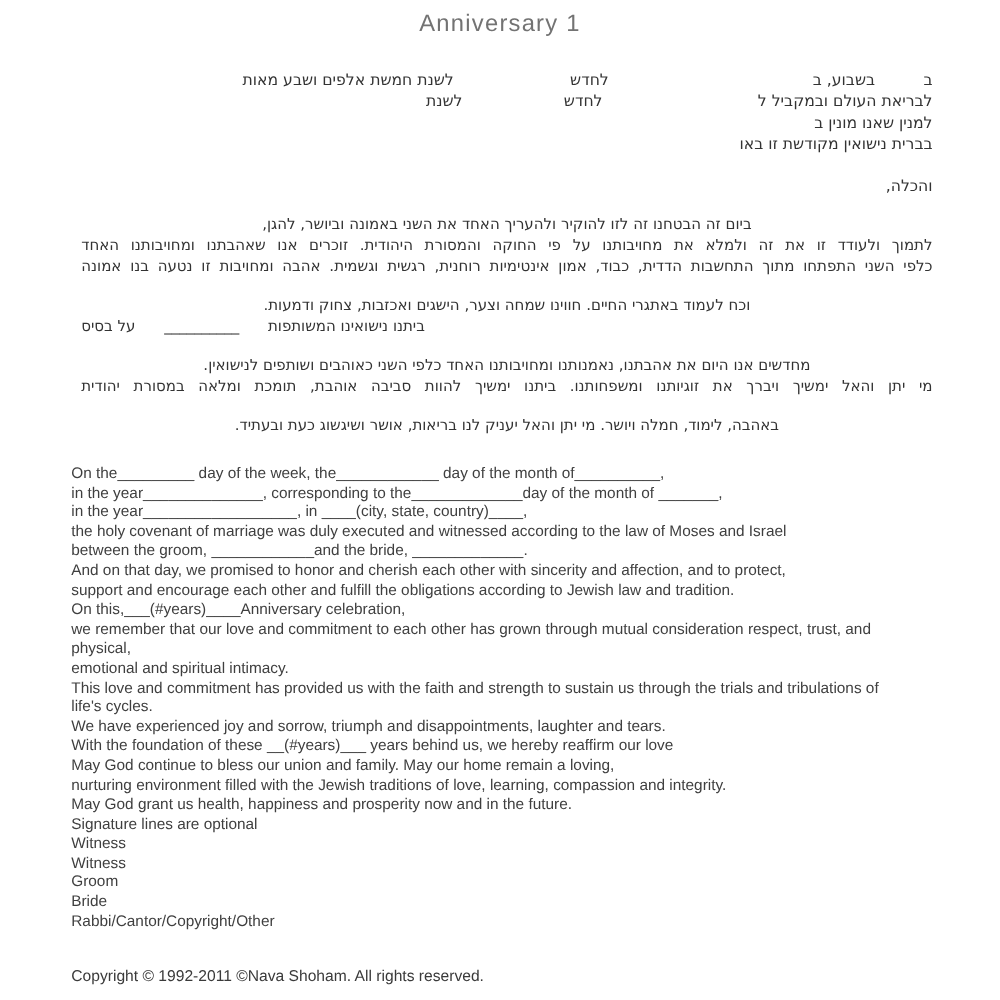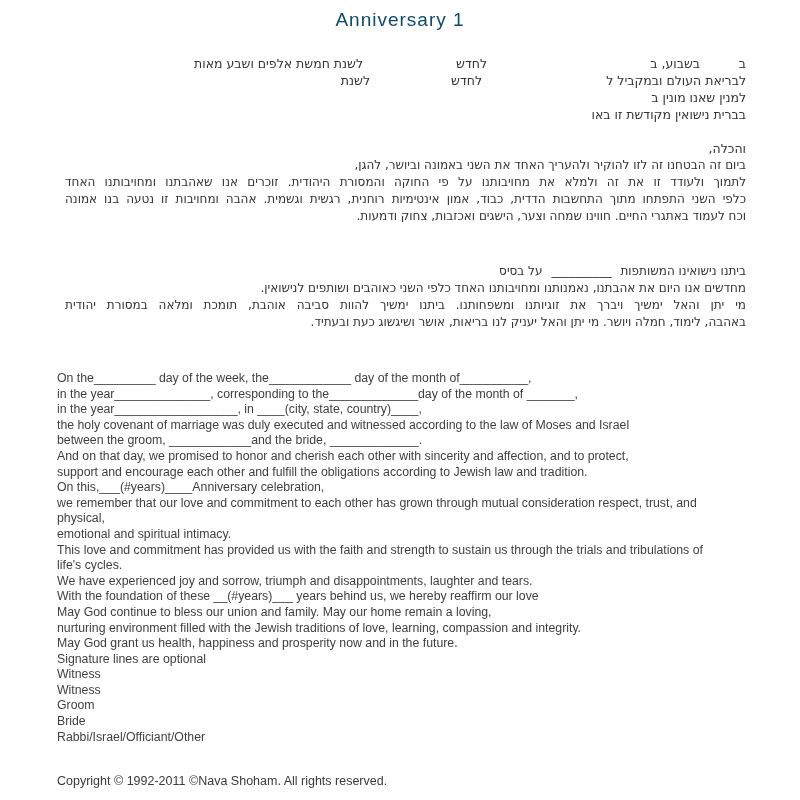--- a/index.html
+++ b/index.html
@@ -7,41 +7,41 @@
     position:relative;
     width:800px;height:800px;
     background:#ffffff;
     font-family:"Liberation Sans",sans-serif;
     overflow:hidden;
   }
   .title{
     position:absolute;top:9px;left:0;width:800px;
     text-align:center;
     font-size:19px;letter-spacing:1px;
-    color:#0c4a6e;font-weight:400;
+    color:#737373;font-weight:400;
   }
   
   .heb{
     font-family:"DejaVu Sans",sans-serif;
     color:#333333;
   }
   .heb-header{position:absolute;top:56px;left:0;width:800px;height:104px;font-size:12.5px;}
   .hrow{position:absolute;left:0;width:800px;height:17px;}
   .hseg{position:absolute;white-space:nowrap;direction:rtl;unicode-bidi:isolate;}
   
   .heb-par{
     position:absolute;top:157px;left:65px;width:681px;
     font-size:12px;line-height:17px;
   }
   .hl{direction:rtl;white-space:nowrap;}
   .hl.just{white-space:normal;text-align:justify;text-align-last:justify;}
-  .hl.cent{}
+  .hl.cent{text-align:center;margin-top:14px;}
   .hl-mixed{
-    display:flex;direction:ltr;justify-content:flex-end;
-    gap:9px;align-items:baseline;margin-top:38px;
+    display:flex;direction:ltr;justify-content:flex-start;
+    gap:23px;align-items:baseline;
   }
   .hl-mixed span{direction:rtl;unicode-bidi:isolate;white-space:nowrap;}
   
   .eng{
     position:absolute;top:371px;left:57px;width:740px;
     font-size:12.3px;line-height:15.6px;
     color:#3f3f3f;
   }
   .el{white-space:nowrap;}
   .copyright{
@@ -111,18 +111,18 @@
     <div class="el">We have experienced joy and sorrow, triumph and disappointments, laughter and tears.</div>
     <div class="el">With the foundation of these __(#years)___ years behind us, we hereby reaffirm our love</div>
     <div class="el">May God continue to bless our union and family. May our home remain a loving,</div>
     <div class="el">nurturing environment filled with the Jewish traditions of love, learning, compassion and integrity.</div>
     <div class="el">May God grant us health, happiness and prosperity now and in the future.</div>
     <div class="el">Signature lines are optional</div>
     <div class="el">Witness</div>
     <div class="el">Witness</div>
     <div class="el">Groom</div>
     <div class="el">Bride</div>
-    <div class="el">Rabbi/Israel/Officiant/Other</div>
+    <div class="el">Rabbi/Cantor/Copyright/Other</div>
   </div>
 
   <div class="copyright">Copyright © 1992-2011  ©Nava Shoham. All rights reserved.</div>
 
 </div>
 
 </body></html>

